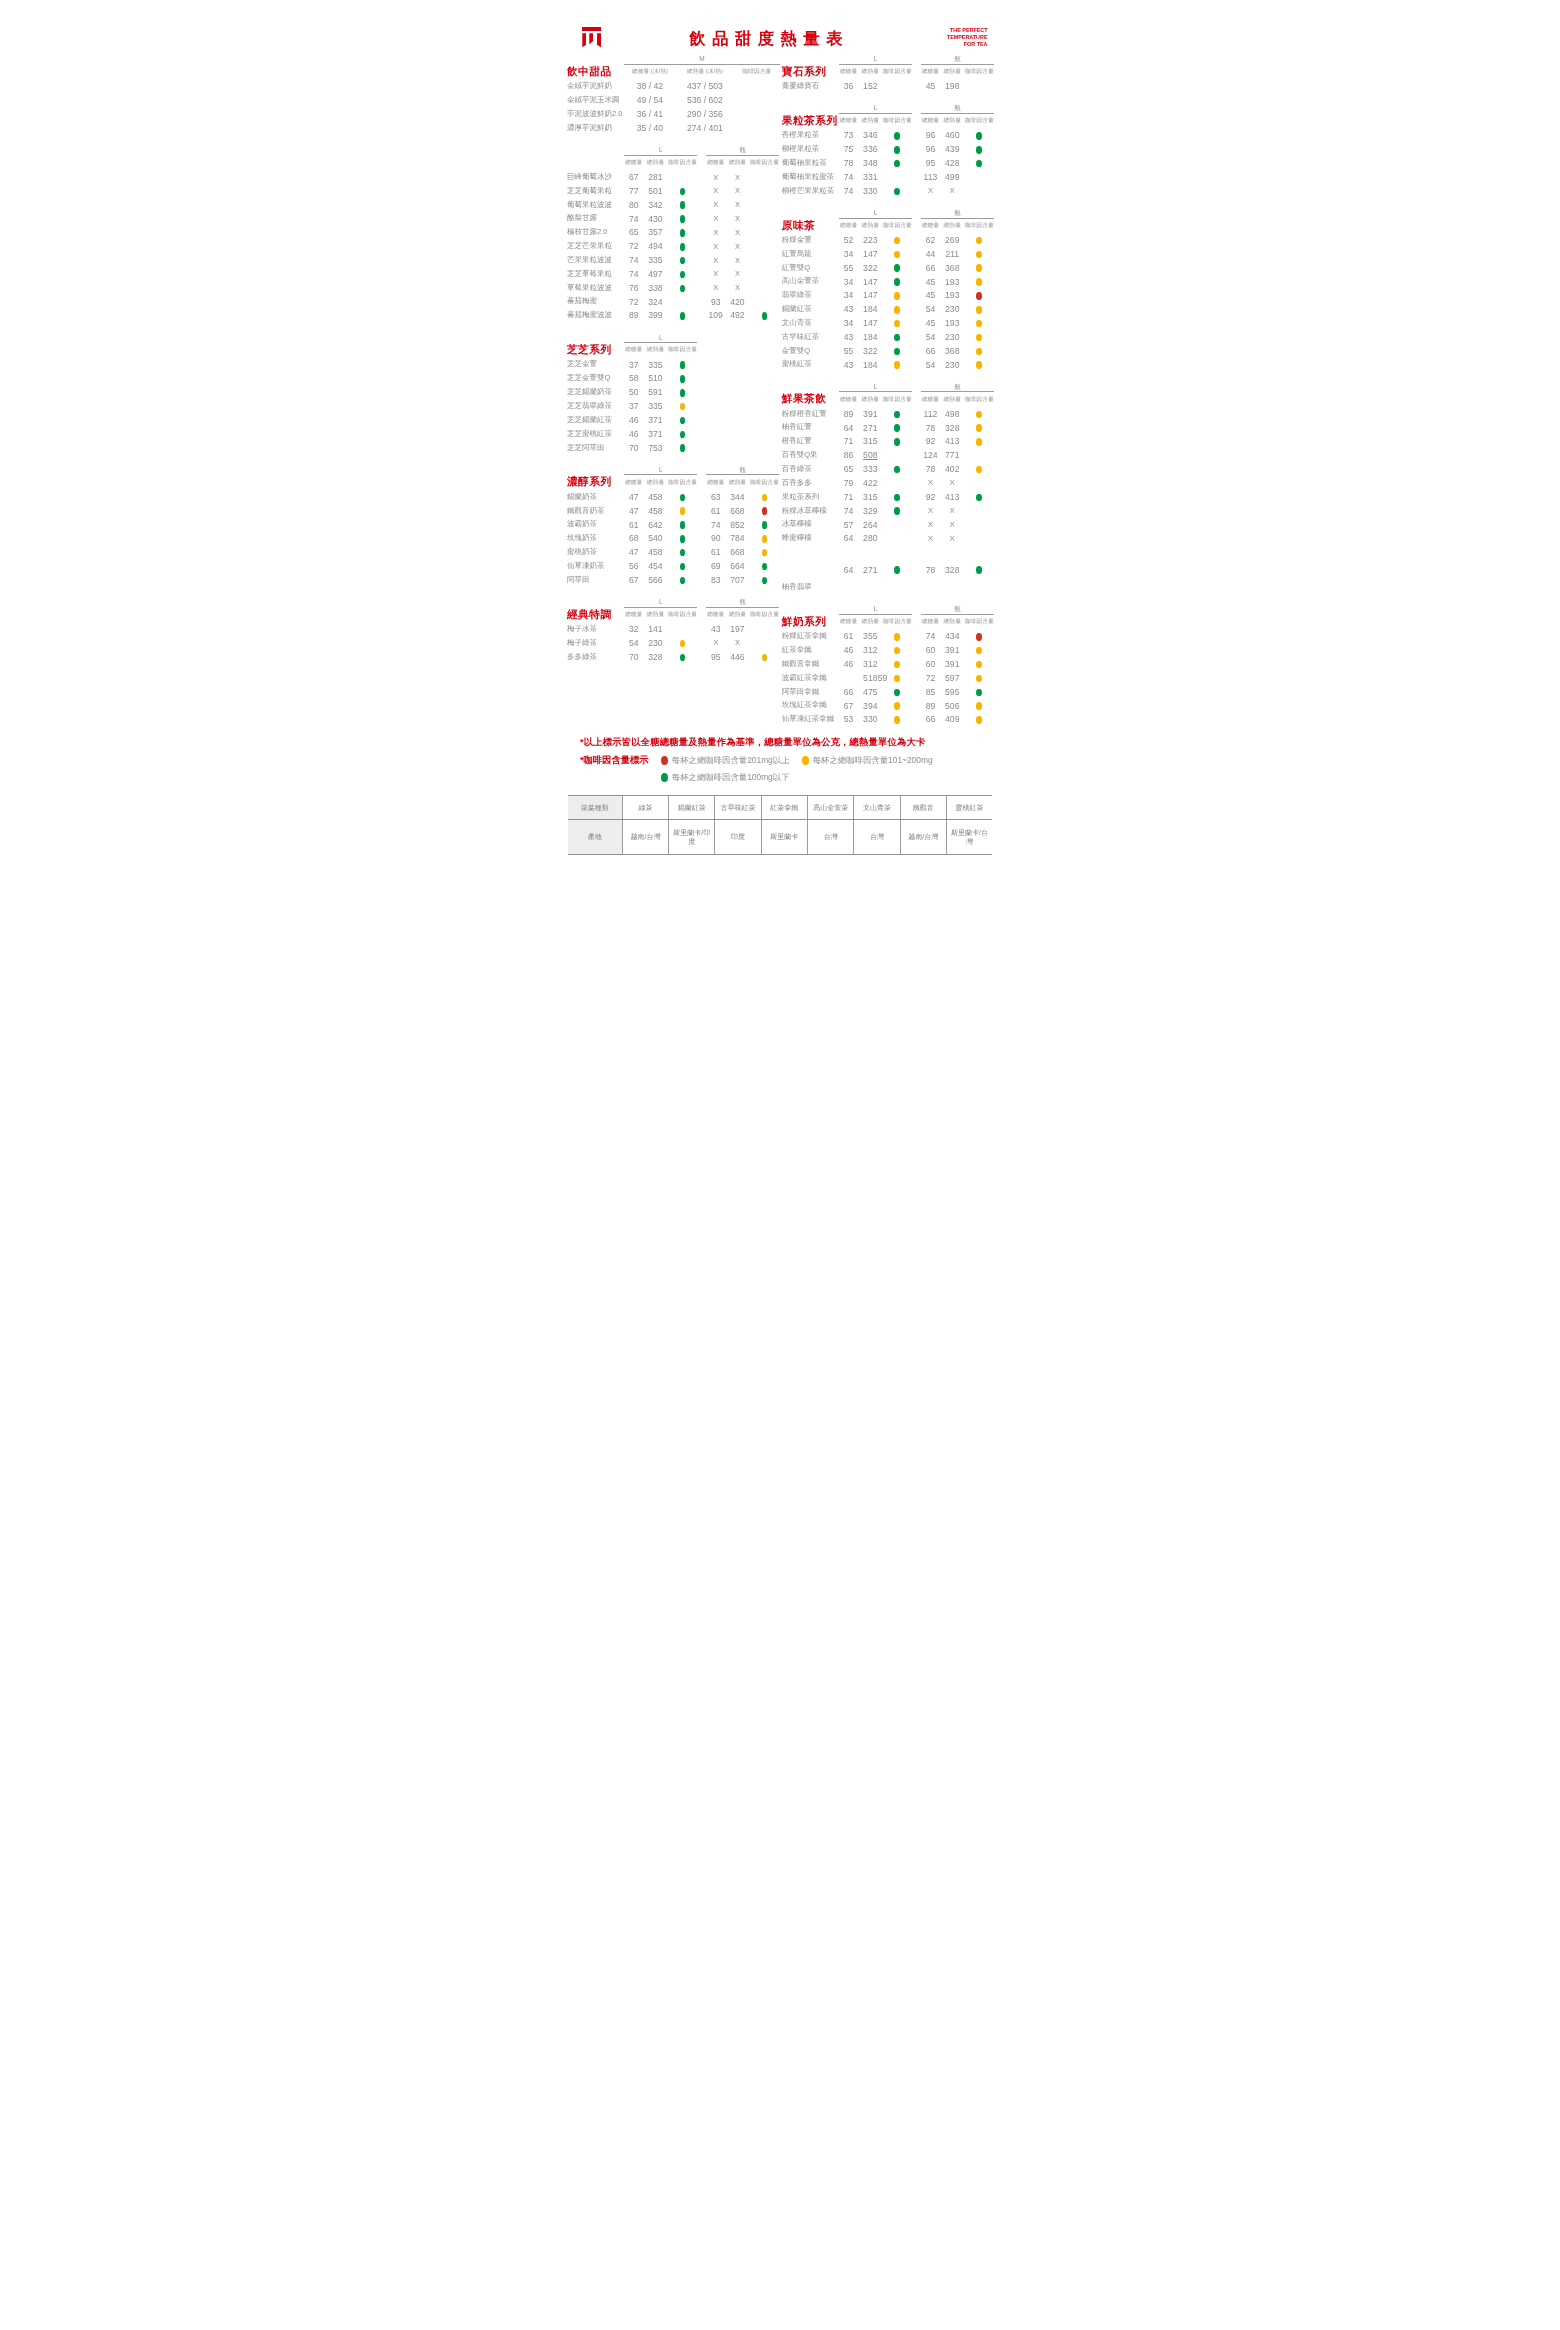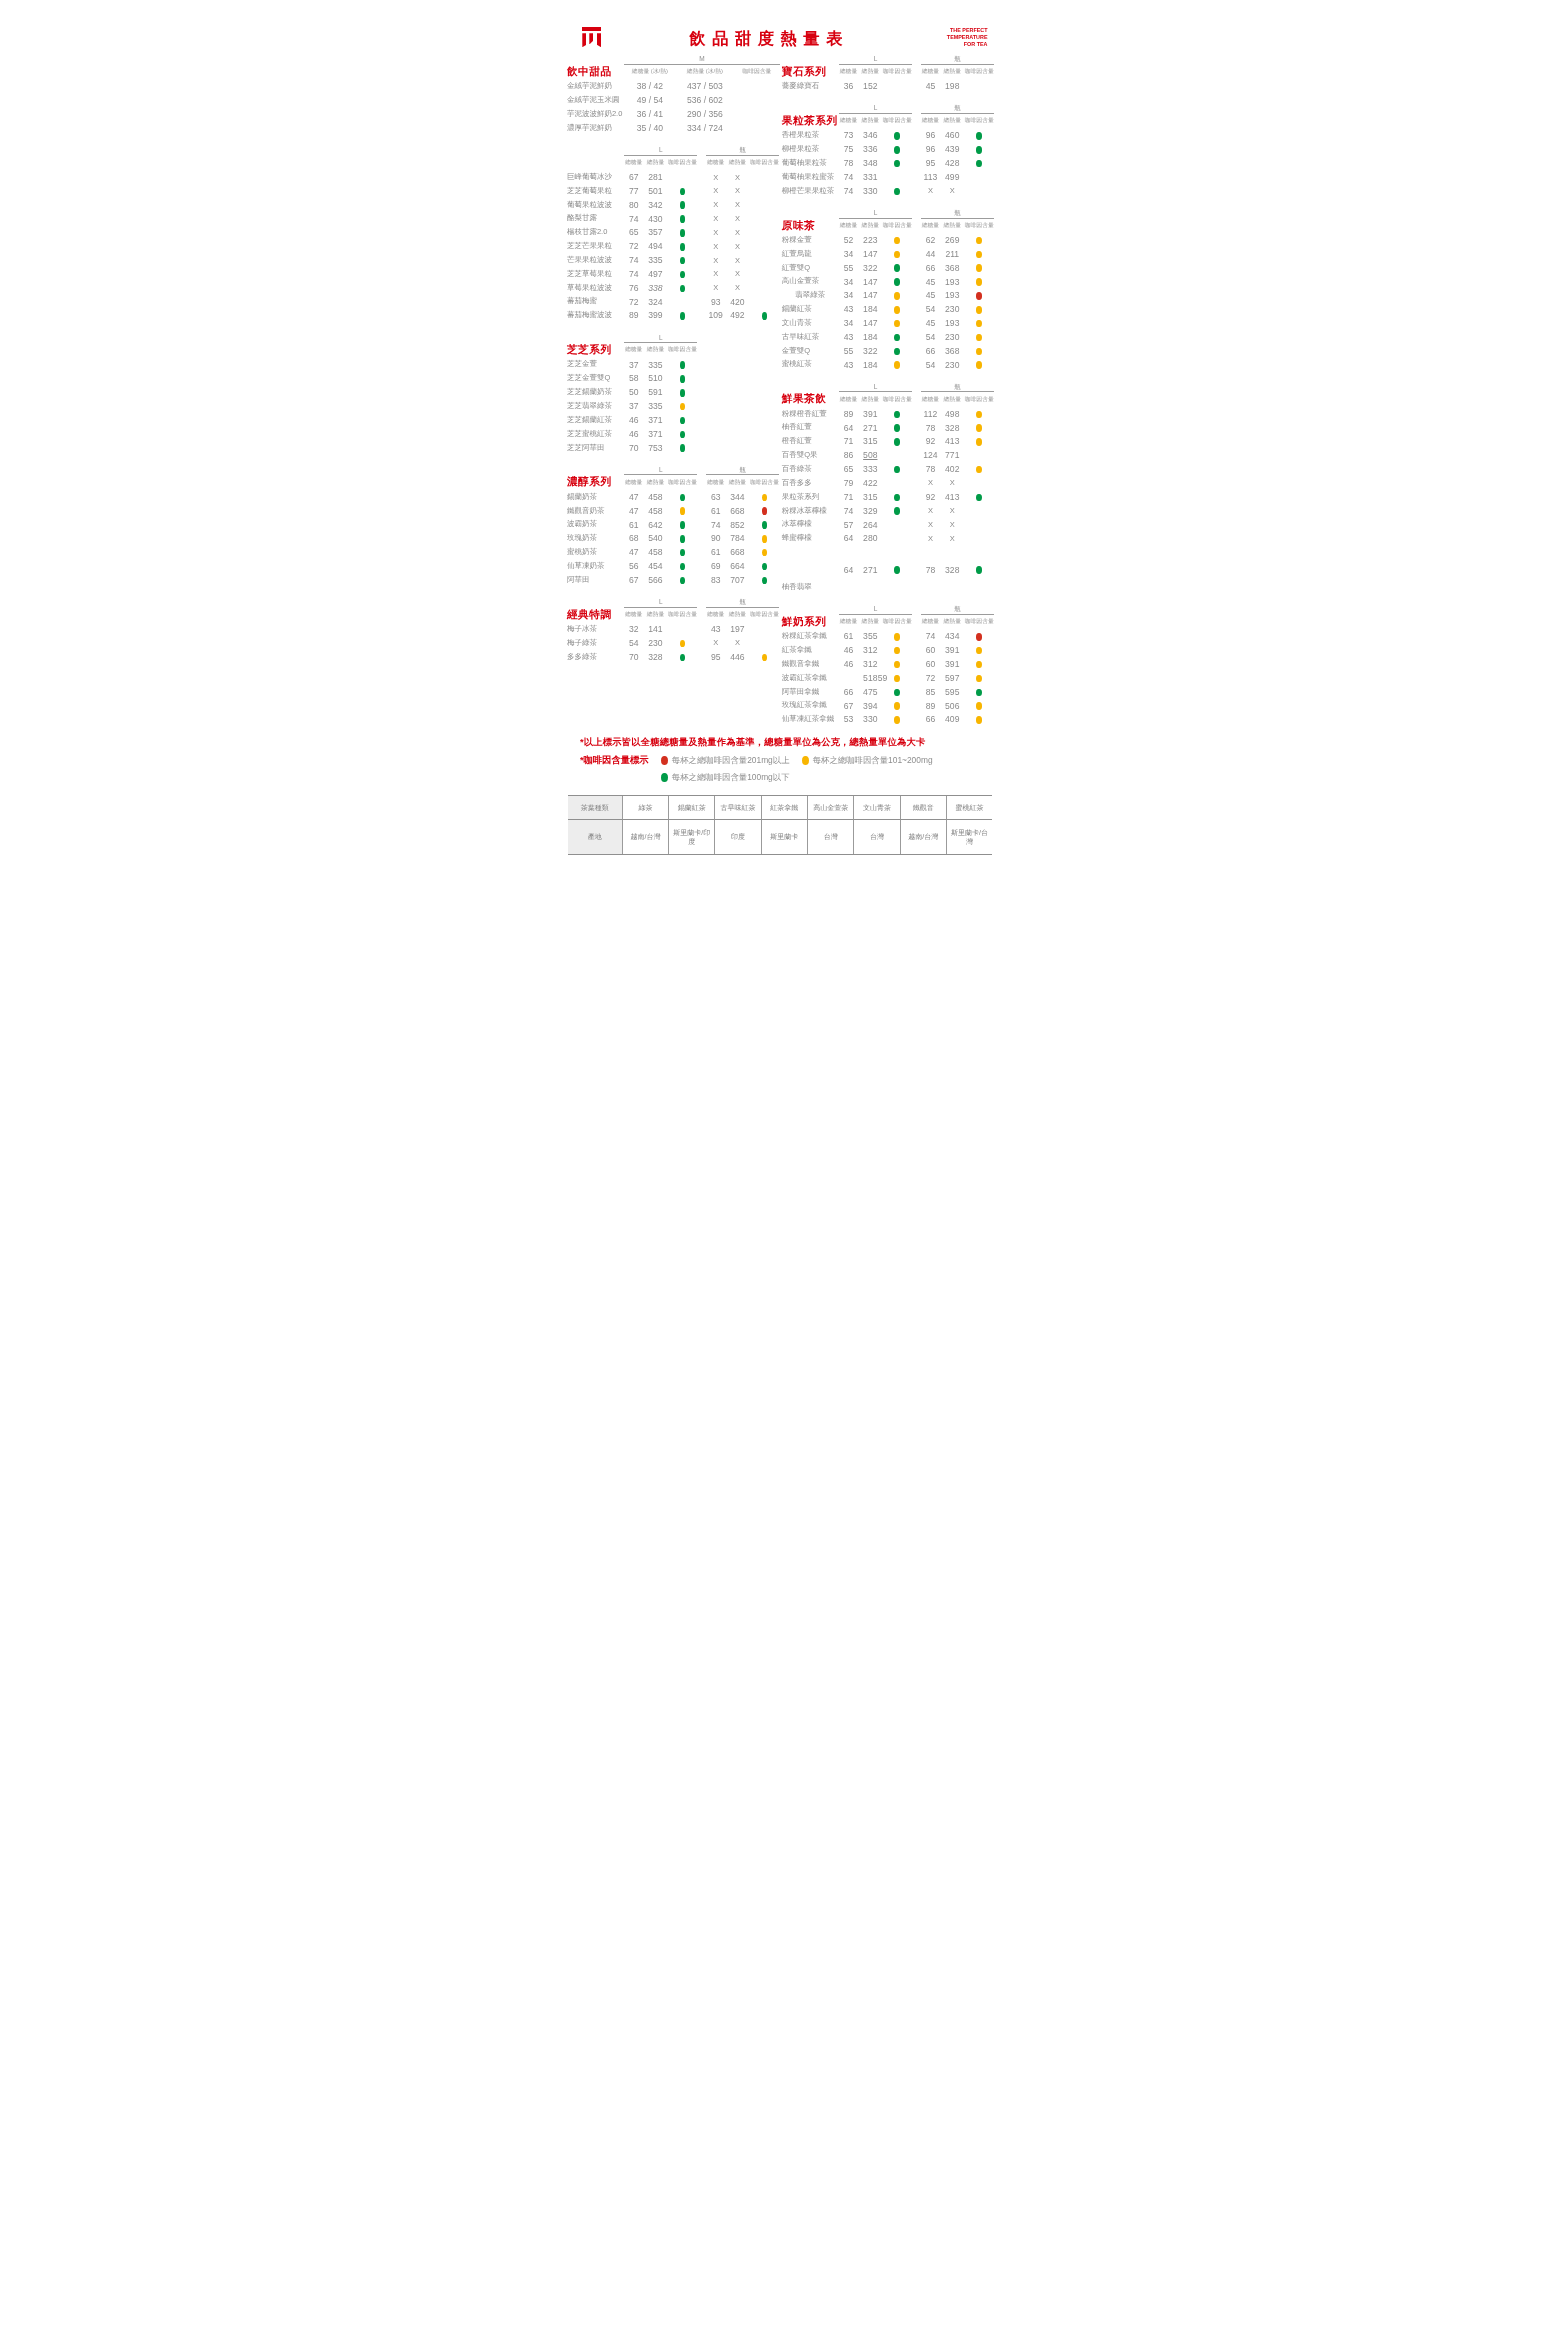--- a/index.html
+++ b/index.html
@@ -96,21 +96,21 @@
         <div class="val" style="grid-area: 3 / 2;">38 / 42</div>
         <div class="val" style="grid-area: 3 / 3;">437 / 503</div>
         <div class="row-name" style="grid-area: 4 / 1;">金絨芋泥玉米圓</div>
         <div class="val" style="grid-area: 4 / 2;">49 / 54</div>
         <div class="val" style="grid-area: 4 / 3;">536 / 602</div>
         <div class="row-name" style="grid-area: 5 / 1;">芋泥波波鮮奶2.0</div>
         <div class="val" style="grid-area: 5 / 2;">36 / 41</div>
         <div class="val" style="grid-area: 5 / 3;">290 / 356</div>
         <div class="row-name" style="grid-area: 6 / 1;">濃厚芋泥鮮奶</div>
         <div class="val" style="grid-area: 6 / 2;">35 / 40</div>
-        <div class="val" style="grid-area: 6 / 3;">334 / 724</div>
+        <div class="val" style="grid-area: 6 / 3;">274 / 401</div>
       </section>
       <section class="sec sec-lb">
         <div class="size-head" style="grid-area: 1 / 2 / auto / 5;"><span>L</span></div>
         <div class="size-head" style="grid-area: 1 / 6 / auto / 9;"><span>瓶</span></div>
         <h2 class="sec-title" style="grid-area: 2 / 1;"></h2>
         <div class="col-h" style="grid-area: 2 / 2;">總糖量</div>
         <div class="col-h" style="grid-area: 2 / 3;">總熱量</div>
         <div class="col-h" style="grid-area: 2 / 4;">咖啡因含量</div>
         <div class="col-h" style="grid-area: 2 / 6;">總糖量</div>
         <div class="col-h" style="grid-area: 2 / 7;">總熱量</div>
@@ -397,21 +397,21 @@
         <div class="val" style="grid-area: 5 / 6;">66</div>
         <div class="val" style="grid-area: 5 / 7;">368</div>
         <div class="dotc" style="grid-area: 5 / 8;"><span class="dot dot-yellow"></span></div>
         <div class="row-name" style="grid-area: 6 / 1;">高山金萱茶</div>
         <div class="val" style="grid-area: 6 / 2;">34</div>
         <div class="val" style="grid-area: 6 / 3;">147</div>
         <div class="dotc" style="grid-area: 6 / 4;"><span class="dot dot-green"></span></div>
         <div class="val" style="grid-area: 6 / 6;">45</div>
         <div class="val" style="grid-area: 6 / 7;">193</div>
         <div class="dotc" style="grid-area: 6 / 8;"><span class="dot dot-yellow"></span></div>
-        <div class="row-name" style="grid-area: 7 / 1; text-align: center;">翡翠綠茶</div>
+        <div class="row-name" style="grid-area: 7 / 1;">翡翠綠茶</div>
         <div class="val" style="grid-area: 7 / 2;">34</div>
         <div class="val" style="grid-area: 7 / 3;">147</div>
         <div class="dotc" style="grid-area: 7 / 4;"><span class="dot dot-yellow"></span></div>
         <div class="val" style="grid-area: 7 / 6;">45</div>
         <div class="val" style="grid-area: 7 / 7;">193</div>
         <div class="dotc" style="grid-area: 7 / 8;"><span class="dot dot-red"></span></div>
         <div class="row-name" style="grid-area: 8 / 1;">錫蘭紅茶</div>
         <div class="val" style="grid-area: 8 / 2;">43</div>
         <div class="val" style="grid-area: 8 / 3;">184</div>
         <div class="dotc" style="grid-area: 8 / 4;"><span class="dot dot-yellow"></span></div>

